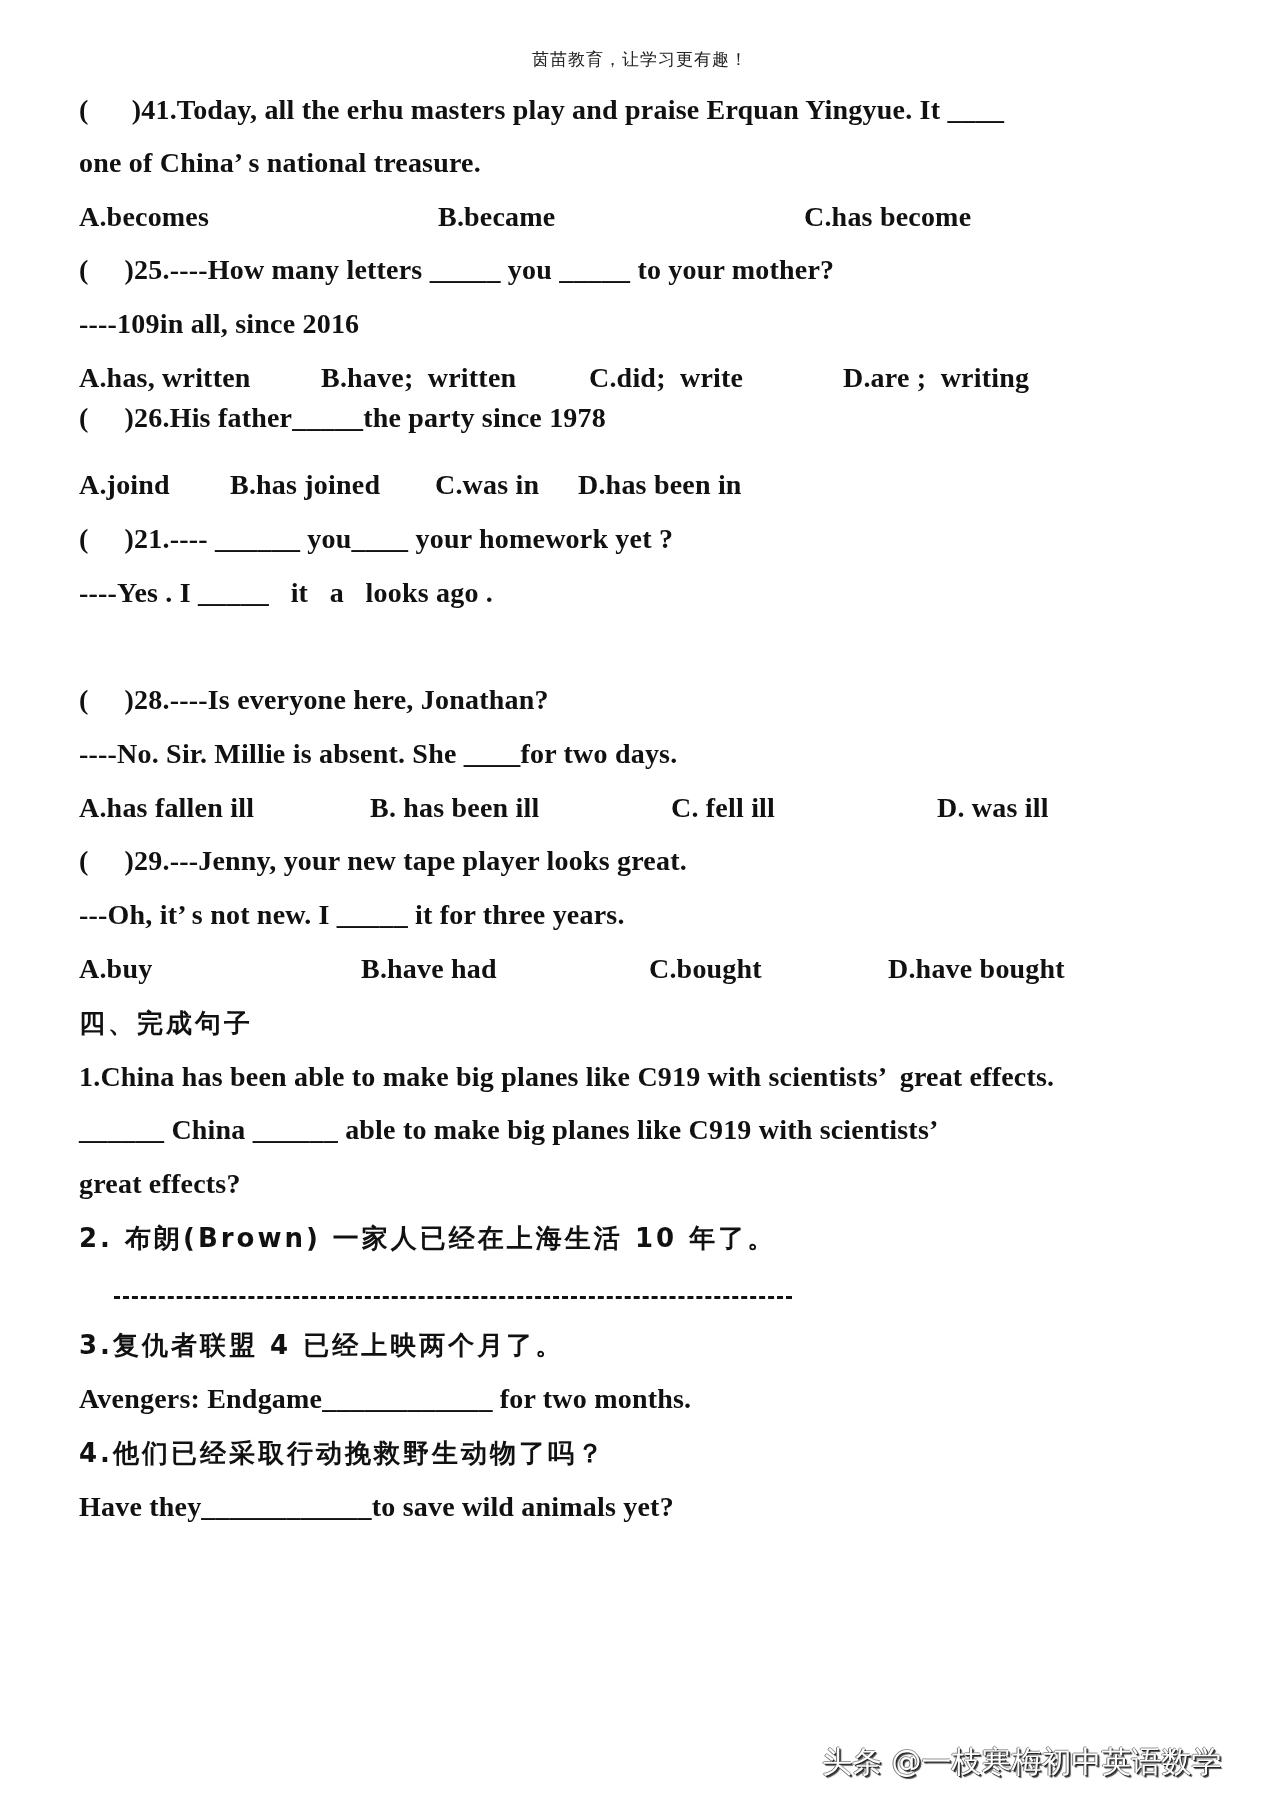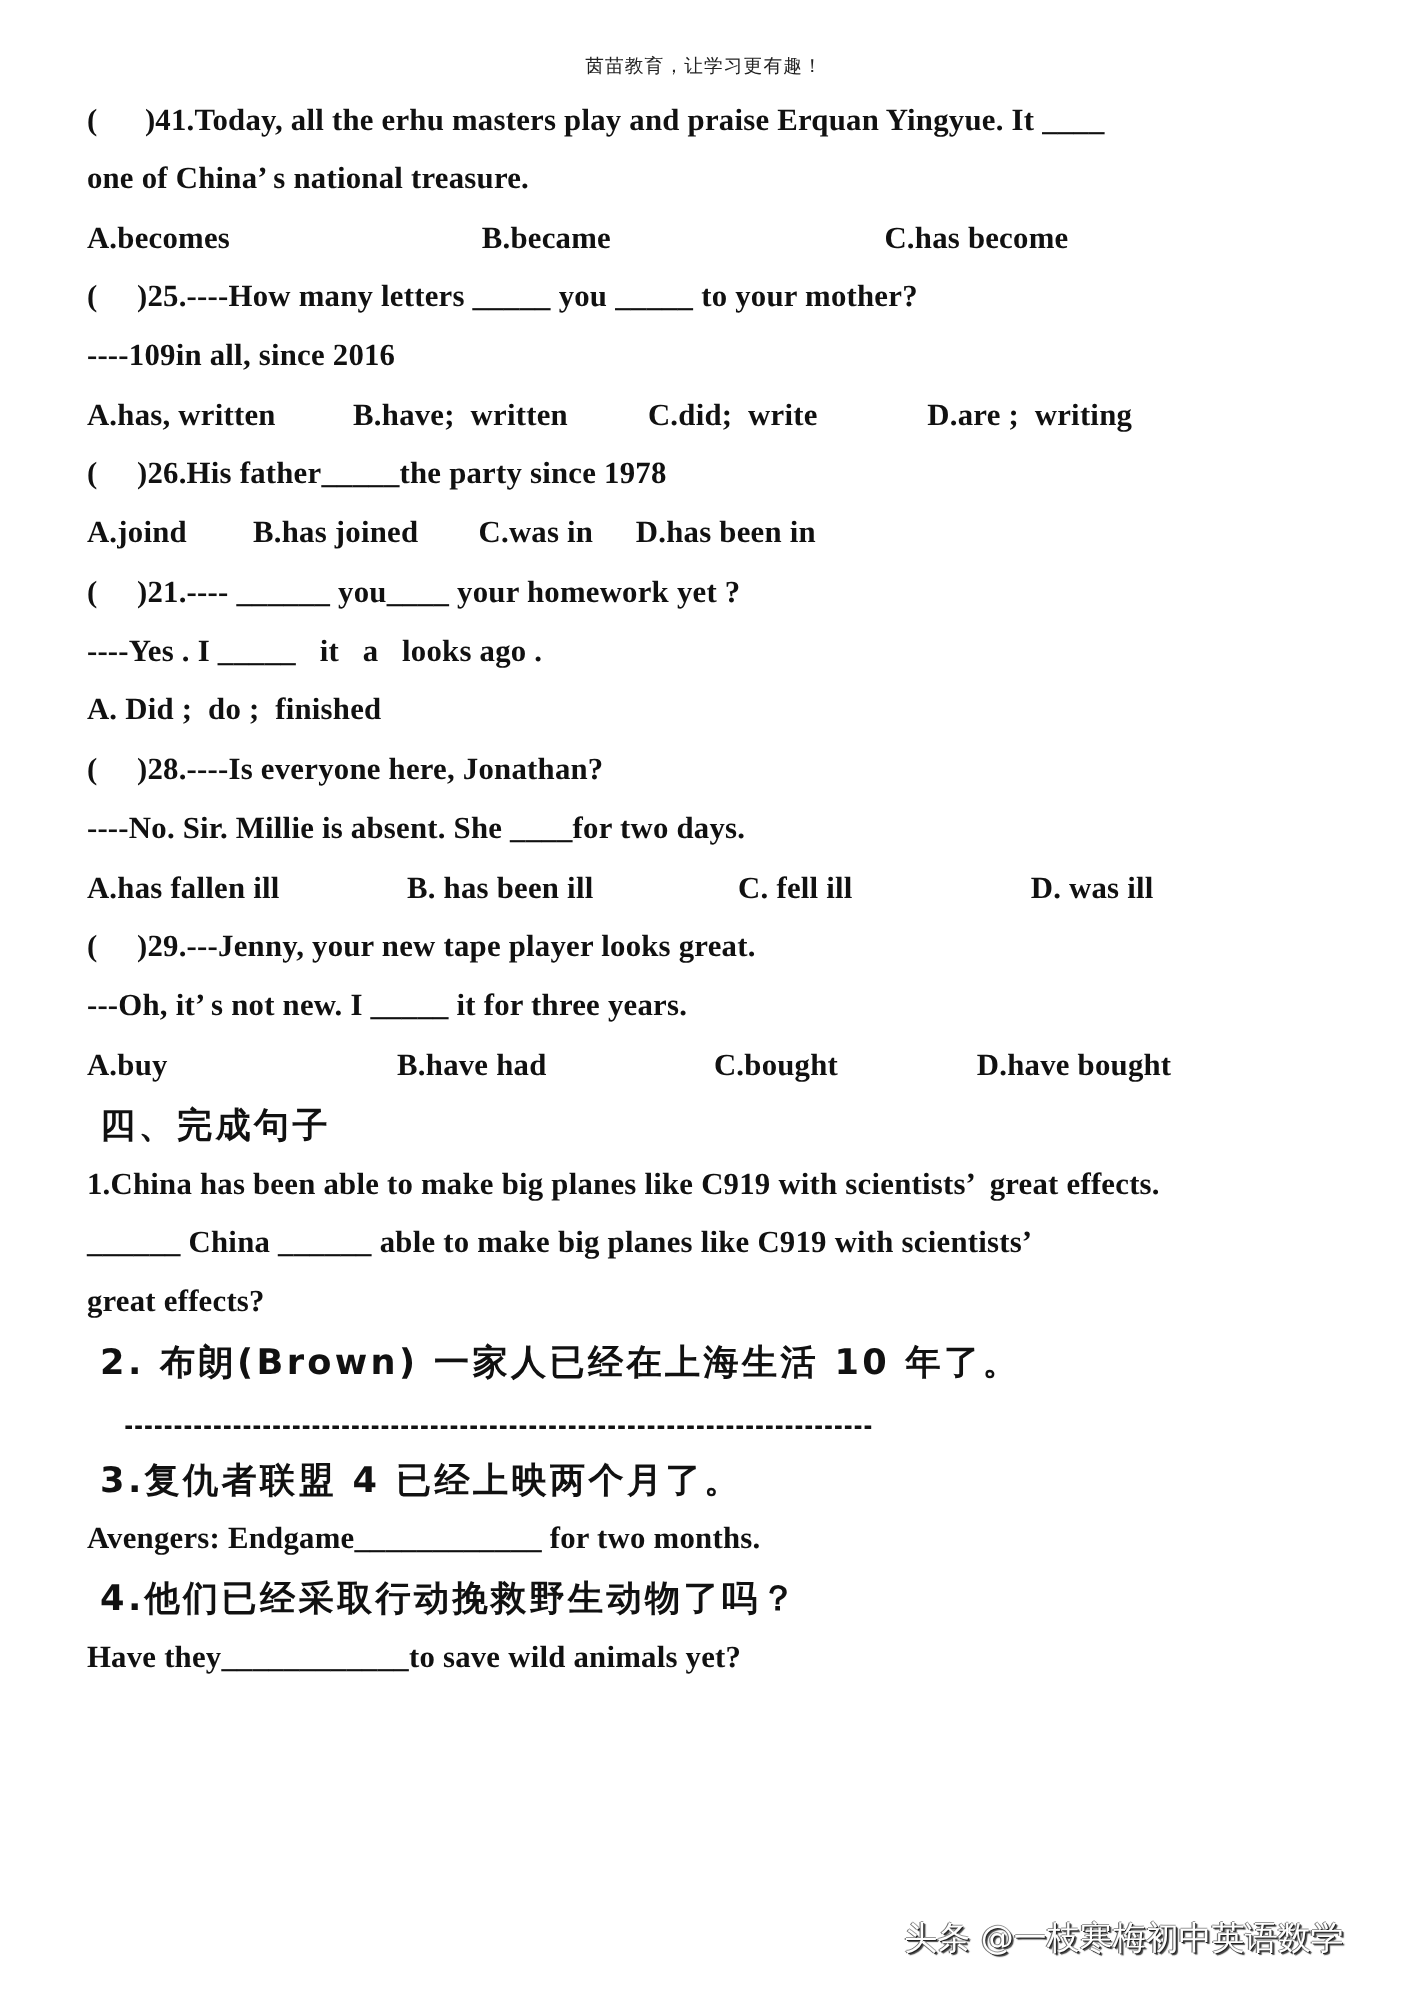--- a/index.html
+++ b/index.html
@@ -3,21 +3,21 @@
 <meta charset="utf-8">
 <style>
   html, body { margin: 0; padding: 0; background: #ffffff; }
   body { width: 1280px; height: 1810px; position: relative; overflow: hidden;
          font-family: "Liberation Serif", "DejaVu Serif", serif; color: #111; }
   .header { position: absolute; top: 48px; left: 0; width: 1280px; text-align: center;
             font-size: 17px; letter-spacing: 1px; font-family: "DejaVu Serif", serif; color: #222; }
   .line { position: absolute; left: 79px; height: 40px; line-height: 40px;
           font-size: 28px; font-weight: bold; white-space: pre; letter-spacing: 0.2px; }
   .opt { position: absolute; top: 0; white-space: pre; }
-  .cn { font-family: "DejaVu Sans", sans-serif; font-weight: bold; font-size: 32px; letter-spacing: 3px; margin-left: 12px; }
+  .cn { font-family: "DejaVu Sans", sans-serif; font-weight: bold; font-size: 26px; letter-spacing: 3px; }
   .dashes { position: absolute; left: 114px; top: 1296px; width: 678px; height: 0;
             border-top: 3px dashed #111; }
   .watermark { position: absolute; left: 822px; top: 1742px; font-size: 30px;
                font-family: "DejaVu Sans", sans-serif; color: #ffffff; white-space: pre;
                text-shadow: 1px 1px 0 #222, -1px 0 0 #777, 0 -1px 0 #999, 2px 2px 1px #444; }
 </style>
 </head>
 <body>
 
 <div class="header">茵苗教育，让学习更有趣！</div>
@@ -32,32 +32,31 @@
 
 <div class="line" style="top:250px">(     )25.----How many letters _____ you _____ to your mother?</div>
 <div class="line" style="top:304px">----109in all, since 2016</div>
 <div class="line" style="top:358px; width:1100px">
   <span class="opt" style="left:0">A.has, written</span>
   <span class="opt" style="left:242px">B.have;  written</span>
   <span class="opt" style="left:510px">C.did;  write</span>
   <span class="opt" style="left:764px">D.are ;  writing</span>
 </div>
 
-<div class="line" style="top:411px">(     )26.His father_____the party since 1978</div>
+<div class="line" style="top:398px">(     )26.His father_____the party since 1978</div>
 <div class="line" style="top:465px; width:1100px">
   <span class="opt" style="left:0">A.joind</span>
   <span class="opt" style="left:151px">B.has joined</span>
   <span class="opt" style="left:356px">C.was in</span>
   <span class="opt" style="left:499px">D.has been in</span>
 </div>
 
 <div class="line" style="top:519px">(     )21.---- ______ you____ your homework yet ?</div>
 <div class="line" style="top:573px">----Yes . I _____   it   a   looks ago .</div>
 <div class="line" style="top:626px; width:1150px">
-  <span class="opt" style="left:0">A. Did ;  do ;  finished</span>
 </div>
 
 <div class="line" style="top:680px">(     )28.----Is everyone here, Jonathan?</div>
 <div class="line" style="top:734px">----No. Sir. Millie is absent. She ____for two days.</div>
 <div class="line" style="top:788px; width:1100px">
   <span class="opt" style="left:0">A.has fallen ill</span>
   <span class="opt" style="left:291px">B. has been ill</span>
   <span class="opt" style="left:592px">C. fell ill</span>
   <span class="opt" style="left:858px">D. was ill</span>
 </div>

